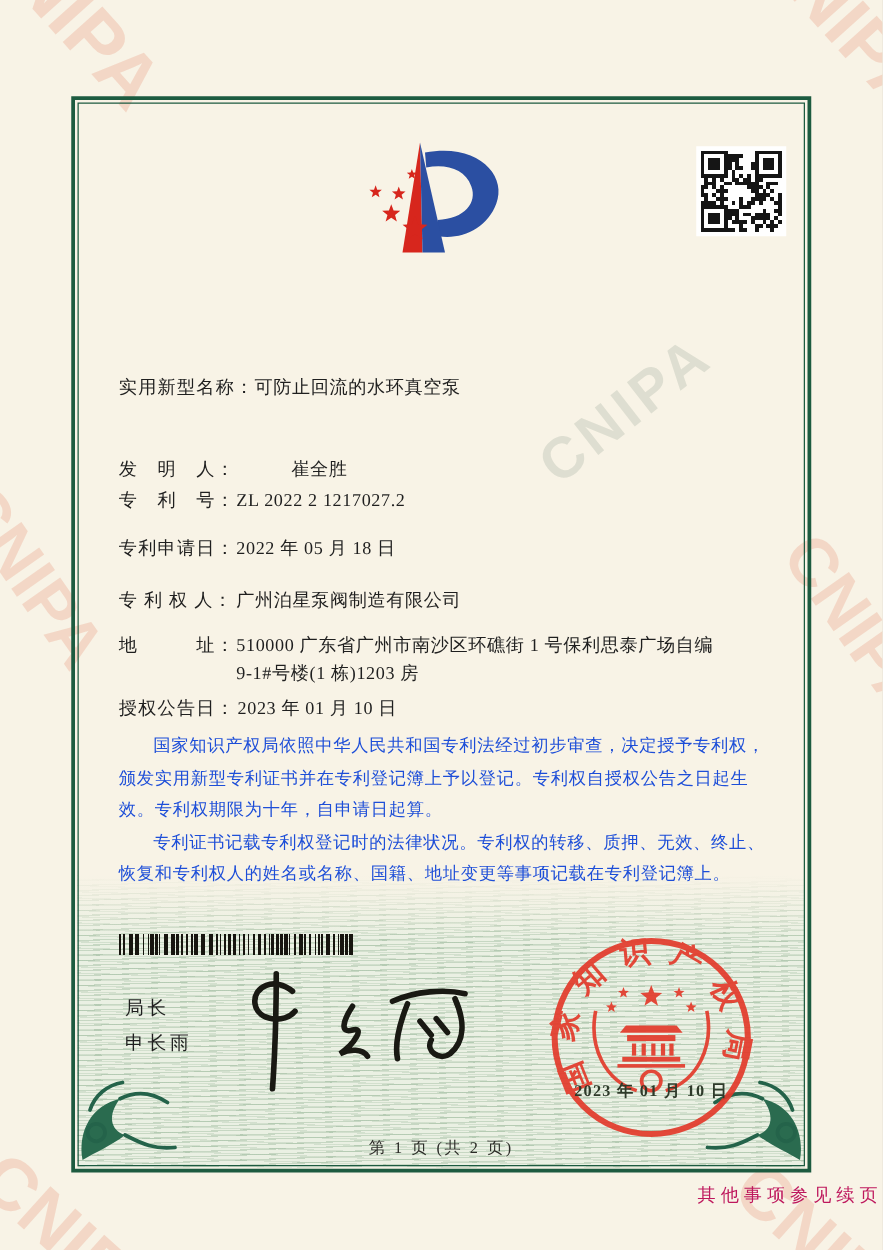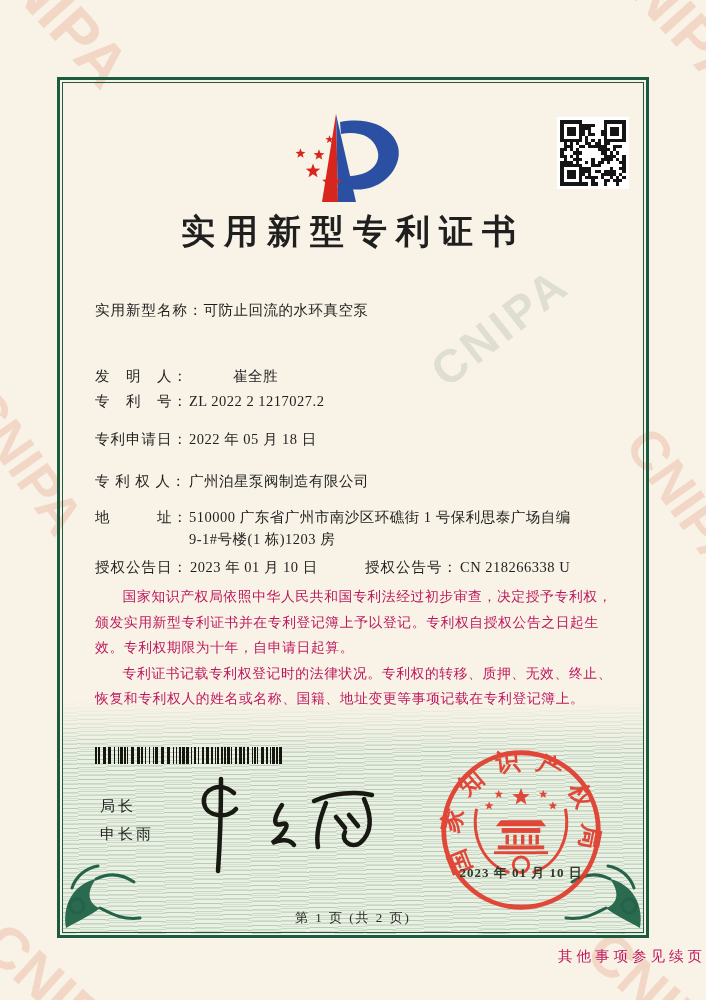--- a/index.html
+++ b/index.html
@@ -46,21 +46,21 @@
   .field .val{white-space:pre-line;max-width:440px;letter-spacing:0.5px;}
   .f-name{top:299px;} .f-inventor{top:365px;gap:44px;} .f-patno{top:390px;}
   .f-filing{top:428px;} .f-patentee{top:470px;} .f-address{top:506px;}
   .grant-pair{position:absolute;font-size:14.5px;z-index:3;display:flex;line-height:22px;}
   .g-date{left:95px;top:556px;} .g-no{left:365px;top:556px;}
   .grant-pair .lbl{white-space:pre;letter-spacing:1px;}
   .grant-pair .val{letter-spacing:0.5px;margin-left:2px;}
   
   .body-text{position:absolute;left:95px;top:584px;width:522px;z-index:3;}
   .body-text p{margin:0;text-indent:2em;font-size:13.8px;line-height:25.5px;
-               letter-spacing:0.6px;color:#be185d;}
+               letter-spacing:0.6px;color:#1d4ed8;}
   
   .barcode{position:absolute;left:95px;top:747px;width:188px;height:17px;z-index:3;}
   .director{position:absolute;left:100px;top:797px;z-index:3;font-size:15px;letter-spacing:3px;}
   .director div{margin-bottom:9px;}
   .signature{position:absolute;left:190px;top:775px;width:210px;height:104px;z-index:3;}
   .seal{position:absolute;left:436px;top:745px;width:170px;height:170px;z-index:4;}
   .seal-date{position:absolute;left:436px;top:864px;width:170px;text-align:center;
              font-size:13px;letter-spacing:1px;color:#2e3a2a;z-index:5;font-weight:bold;}
   .page-info{position:absolute;left:0;top:909px;width:100%;text-align:center;
              font-size:13px;letter-spacing:2px;z-index:3;color:#2c2c28;}
@@ -357,21 +357,20 @@
       <rect x="18.9" y="65.4" width="3.1" height="3.1" fill="#151515"></rect>
       <rect x="22" y="65.4" width="3.1" height="3.1" fill="#151515"></rect>
       <rect x="25.099999999999998" y="65.4" width="3.1" height="3.1" fill="#151515"></rect>
       <rect x="28.2" y="65.4" width="3.1" height="3.1" fill="#151515"></rect>
       <rect x="34.4" y="65.4" width="3.1" height="3.1" fill="#151515"></rect>
       <rect x="37.5" y="65.4" width="3.1" height="3.1" fill="#151515"></rect>
       <rect x="46.8" y="65.4" width="3.1" height="3.1" fill="#151515"></rect>
       <rect x="59.2" y="65.4" width="3.1" height="3.1" fill="#151515"></rect>
     </svg>
 
-  <h1 class="title">实用新型专利证书</h1>
 
   <div class="field f-name">
     <span class="lbl">实用新型名称：</span>
     <span class="val">可防止回流的水环真空泵</span>
   </div>
   <div class="field f-inventor">
     <span class="lbl">发　明　人：</span>
     <span class="val">崔全胜</span>
   </div>
   <div class="field f-patno">
@@ -388,24 +387,20 @@
   </div>
   <div class="field f-address">
     <span class="lbl">地　　　址：</span>
     <span class="val">510000 广东省广州市南沙区环礁街 1 号保利思泰广场自编
 9-1#号楼(1 栋)1203 房</span>
   </div>
 
   <div class="grant-pair g-date">
     <span class="lbl">授权公告日：</span>
     <span class="val">2023 年 01 月 10 日</span>
-  </div>
-  <div class="grant-pair g-no">
-    <span class="lbl">授权公告号：</span>
-    <span class="val">CN 218266338 U</span>
   </div>
 
   <div class="body-text">
     <p>国家知识产权局依照中华人民共和国专利法经过初步审查，决定授予专利权，颁发实用新型专利证书并在专利登记簿上予以登记。专利权自授权公告之日起生效。专利权期限为十年，自申请日起算。</p>
     <p>专利证书记载专利权登记时的法律状况。专利权的转移、质押、无效、终止、恢复和专利权人的姓名或名称、国籍、地址变更等事项记载在专利登记簿上。</p>
   </div>
 
   <svg class="barcode" id="barcode" viewBox="0 0 188 17" preserveAspectRatio="none" shape-rendering="crispEdges">
       <rect x="0" y="0" width="2" height="17" fill="#17150f"></rect>
       <rect x="3" y="0" width="2" height="17" fill="#17150f"></rect>

